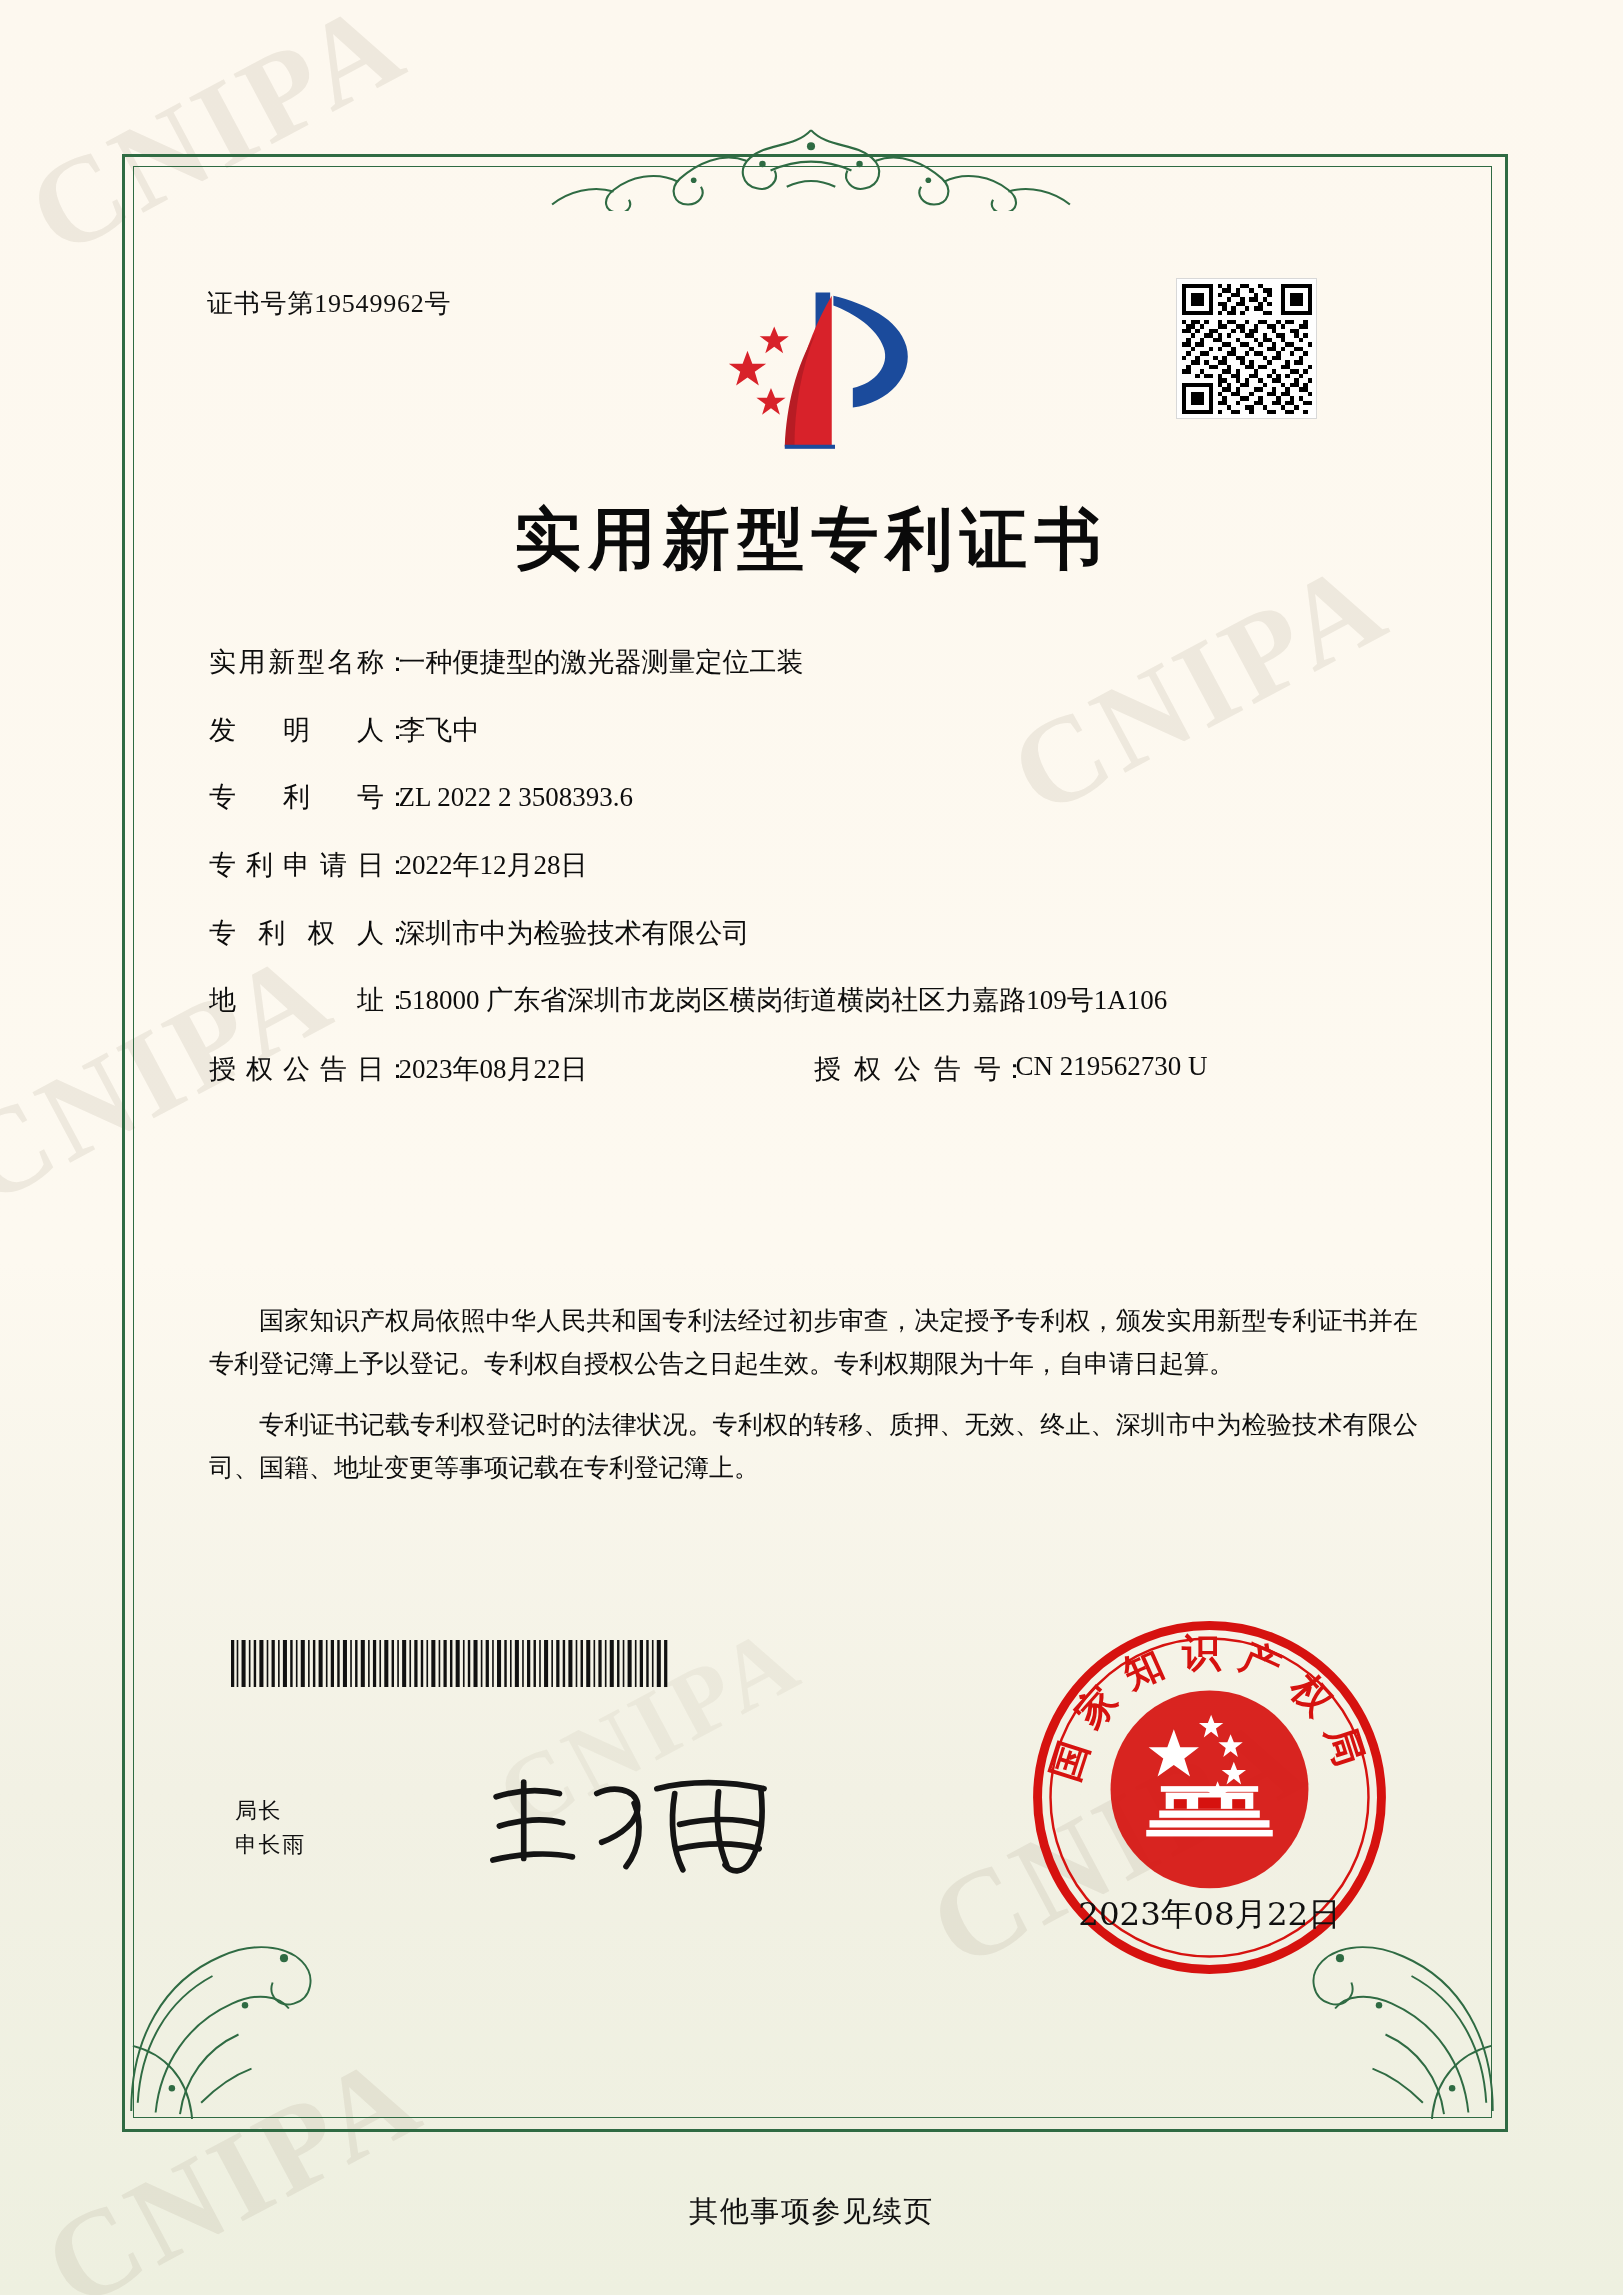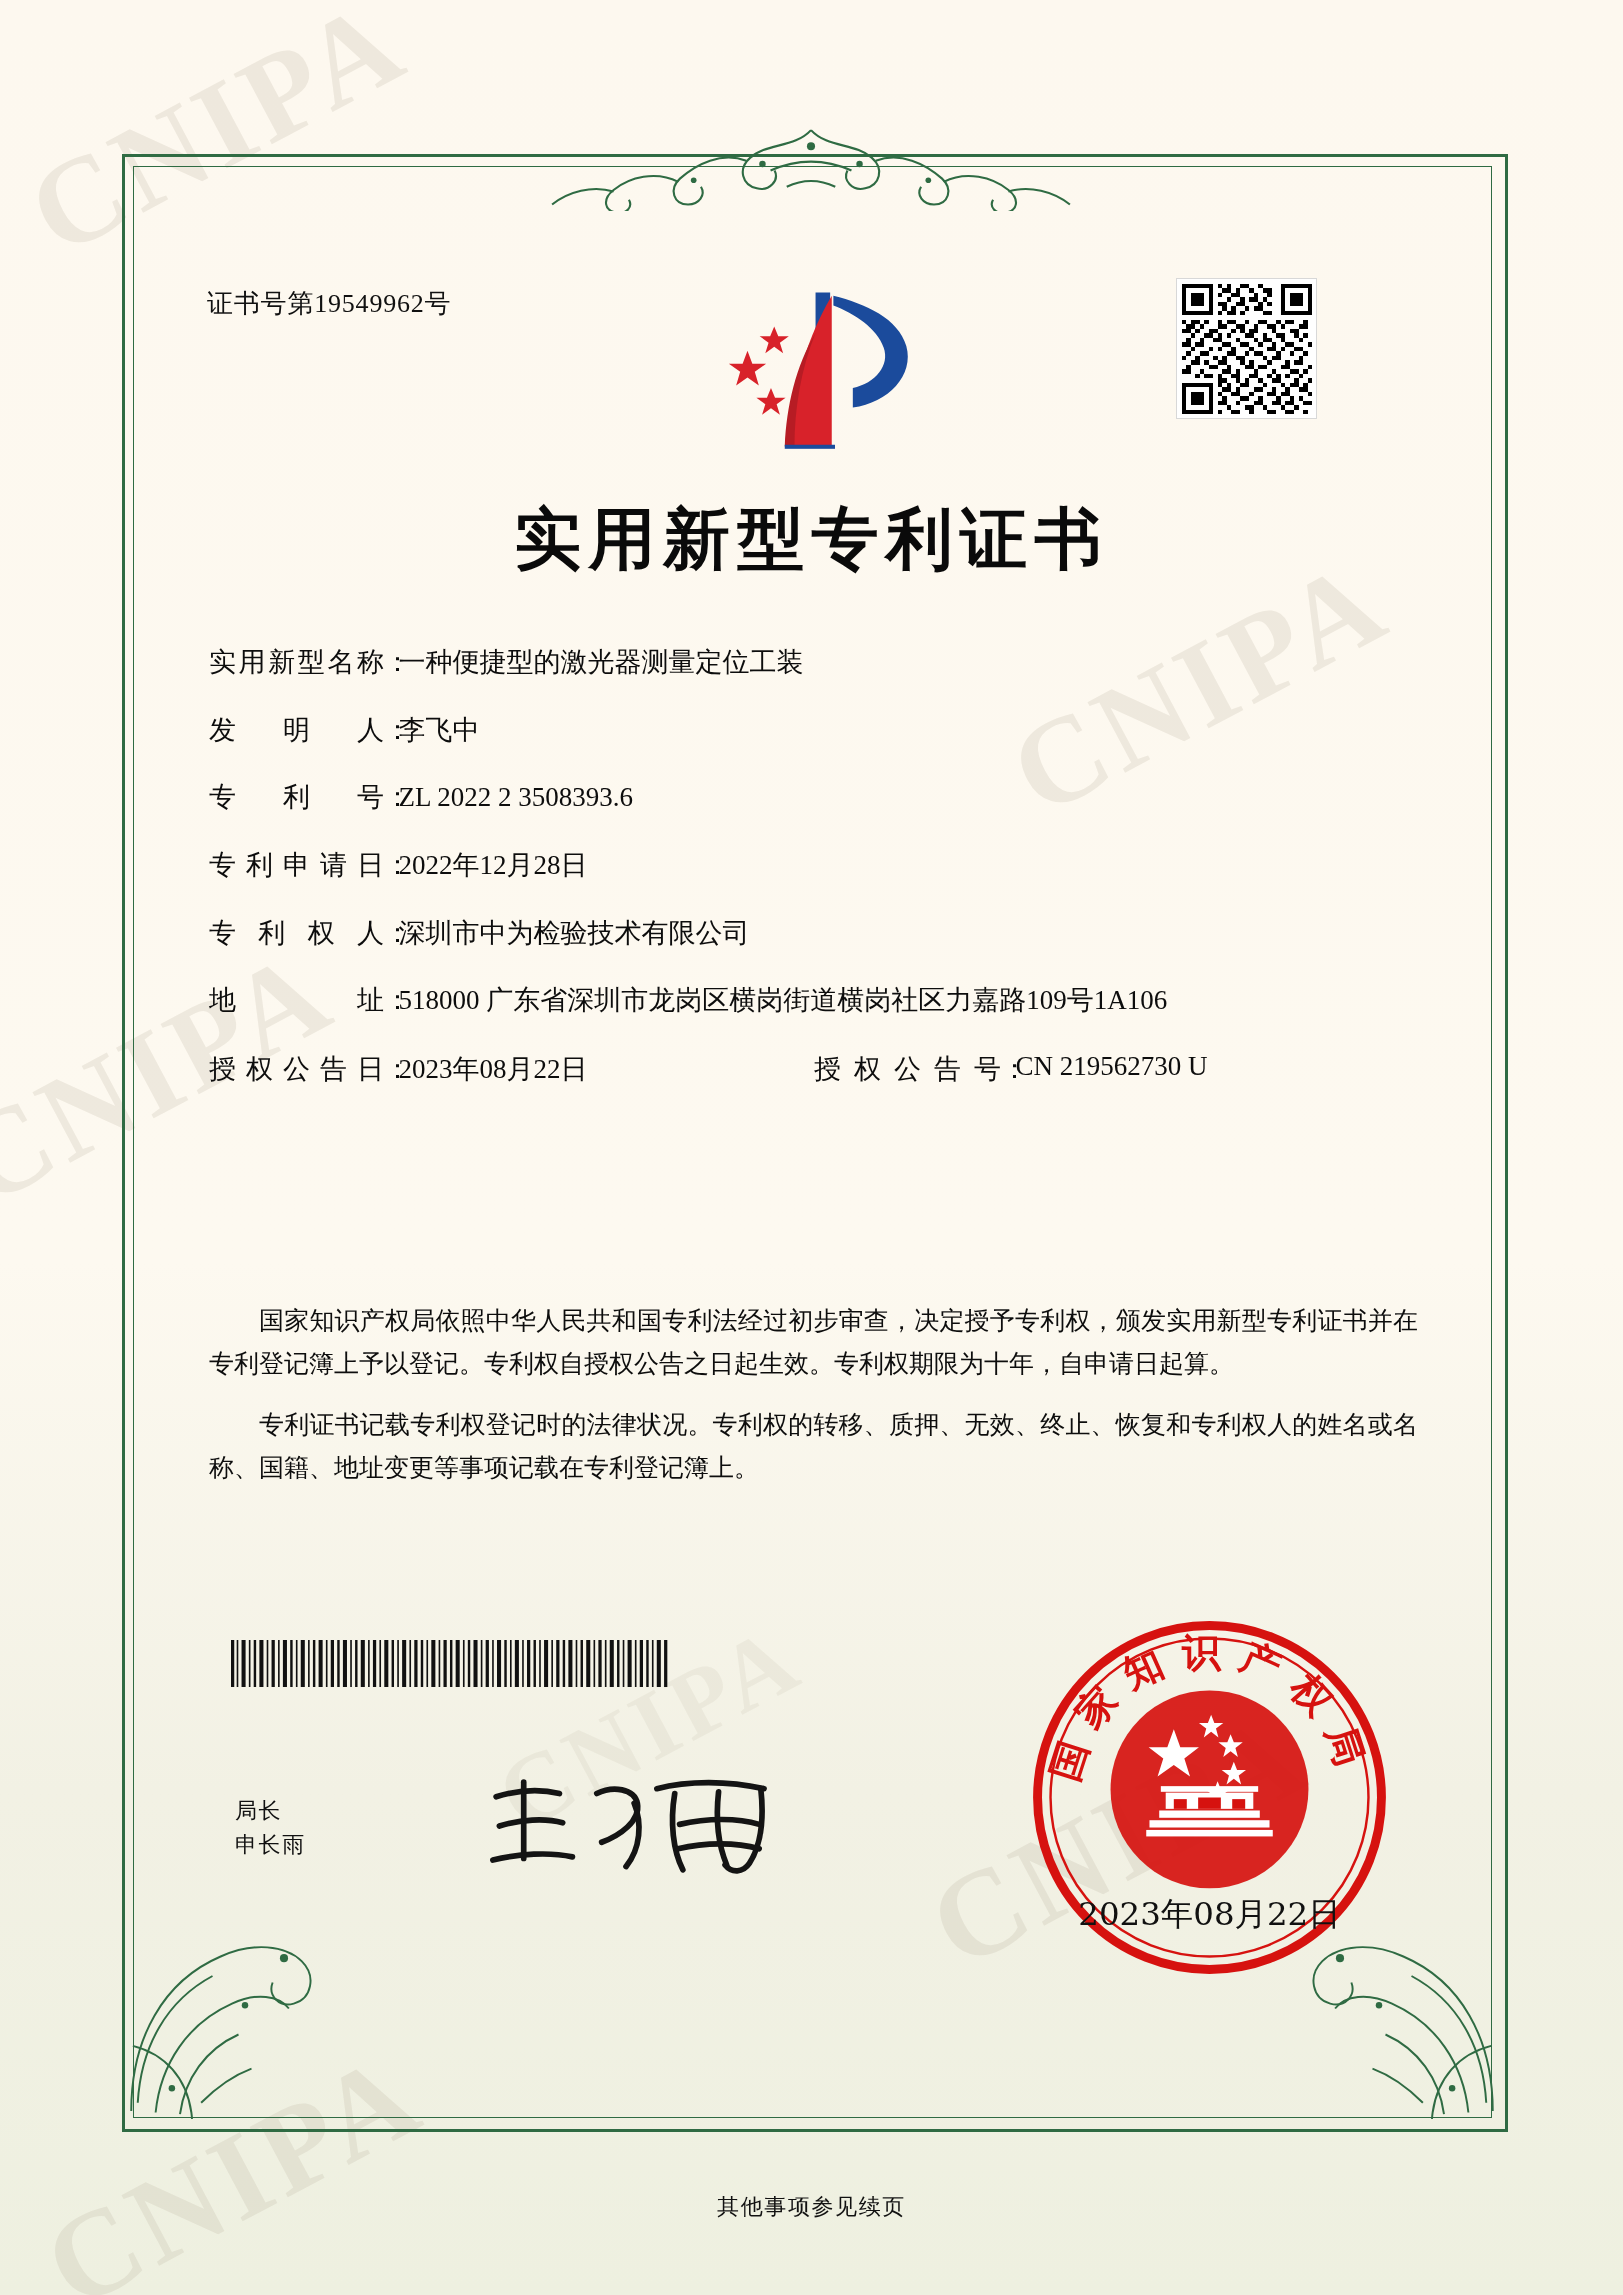--- a/index.html
+++ b/index.html
@@ -223,21 +223,21 @@
     font-size: 23.5px;
     color: #111;
   }
 
   .footer-note {
     position: absolute;
     left: 0;
     top: 2192px;
     width: 1623px;
     text-align: center;
-    font-size: 22px;
+    font-size: 29px;
     color: #111;
     letter-spacing: 1.6px;
   }
 </style>
 </head>
 <body>
 
 <div class="page">
 
   <div class="watermarks">
@@ -567,21 +567,21 @@
         <span class="f-label">授权公告日</span><span class="f-colon">：</span><span class="f-value">2023年08月22日</span>
         <span class="dual-second">
           <span class="f-label">授权公告号</span><span class="f-colon">：</span><span class="f-value">CN 219562730 U</span>
         </span>
       </div>
 
     </div>
 
     <div class="paras">
       <div class="para">国家知识产权局依照中华人民共和国专利法经过初步审查，决定授予专利权，颁发实用新型专利证书并在专利登记簿上予以登记。专利权自授权公告之日起生效。专利权期限为十年，自申请日起算。</div>
-      <div class="para">专利证书记载专利权登记时的法律状况。专利权的转移、质押、无效、终止、恢复和专利权人的姓名或名称、国籍、地址变更等事项记载在专利登记簿上。</div>
+      <div class="para">专利证书记载专利权登记时的法律状况。专利权的转移、质押、无效、终止、深圳市中为检验技术有限公司、国籍、地址变更等事项记载在专利登记簿上。</div>
     </div>
 
     <svg class="barcode" viewBox="0 0 545 58" preserveAspectRatio="none">
       <g fill="#111">
         <rect x="0" y="0" width="4" height="58"></rect>
           <rect x="7" y="0" width="2" height="58"></rect>
         <rect x="13" y="0" width="5" height="58"></rect>
           <rect x="22" y="0" width="2" height="58"></rect>
         <rect x="28" y="0" width="3" height="58"></rect>
           <rect x="35" y="0" width="5" height="58"></rect>

